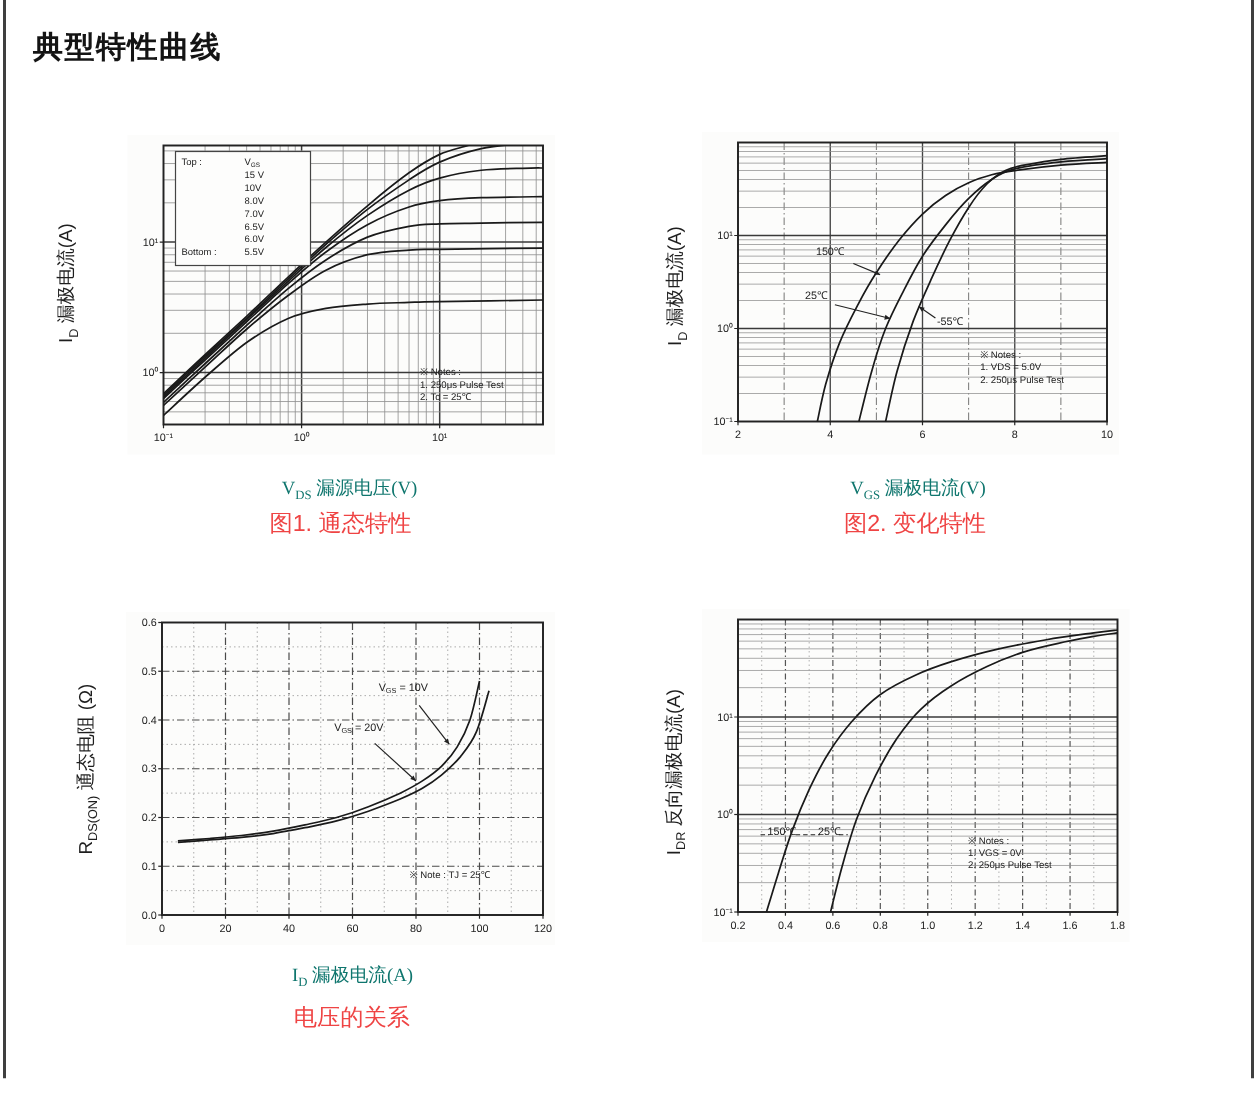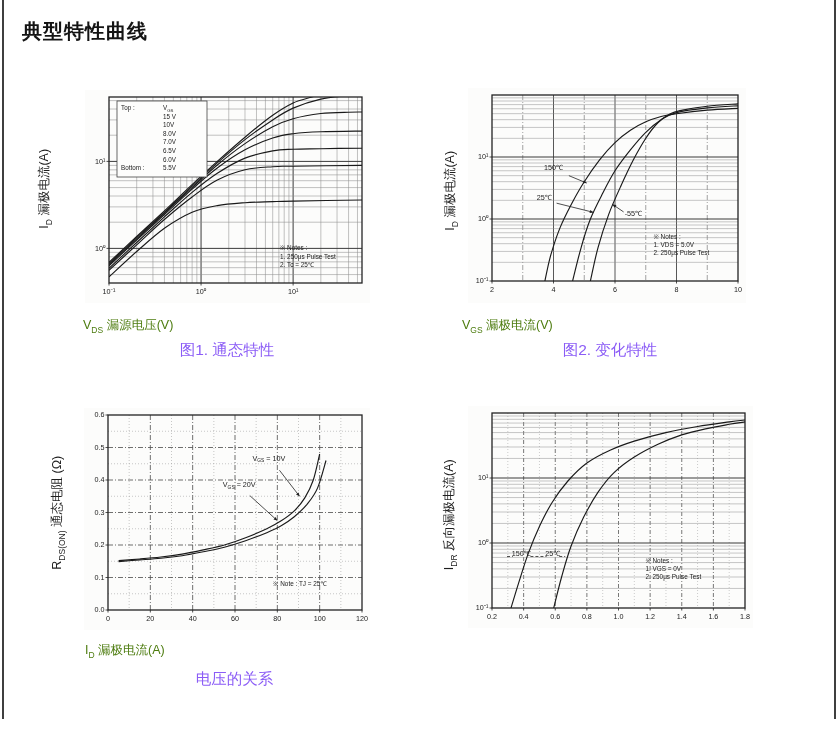--- a/index.html
+++ b/index.html
@@ -12,24 +12,24 @@
          font-size:20px;font-weight:bold;color:#141414;letter-spacing:1px;}
   .chart{position:absolute;background:#fcfcfb;}
   #c1{left:85px;top:90px;} #c2{left:468px;top:88px;}
   #c3{left:84px;top:408px;} #c4{left:468px;top:406px;}
   .ylab{position:absolute;font-size:12.5px;color:#1e1e1e;text-align:center;
         transform:rotate(-90deg);white-space:nowrap;}
   #yl1{left:-30px;top:180px;width:150px;}
   #yl2{left:376px;top:182px;width:150px;}
   #yl3{left:-42px;top:504px;width:200px;}
   #yl4{left:350px;top:506px;width:200px;}
-  .xlab{position:absolute;font-size:12.5px;color:#4d7c0f;text-align:left;width:300px;}
+  .xlab{position:absolute;font-size:12.5px;color:#0f766e;text-align:center;width:300px;font-family:Liberation Serif, serif;}
   #xl1{left:83px;top:317px;} #xl2{left:462px;top:317px;}
   #xl3{left:85px;top:642px;} #xl4{left:460px;top:645px;}
-  .cap{position:absolute;font-size:15.5px;color:#8b5cf6;text-align:center;line-height:23px;}
+  .cap{position:absolute;font-size:15.5px;color:#ef4444;text-align:center;line-height:23px;}
   #cap1{left:77px;width:300px;top:338px;}
   #cap2{left:460px;width:300px;top:338px;}
   #cap3{left:62px;width:345px;top:667px;}
   #cap4{left:447px;width:330px;top:667px;}
   .sb{font-size:0.68em;}
 </style>
 </head>
 <body>
 
 <div class="page">

